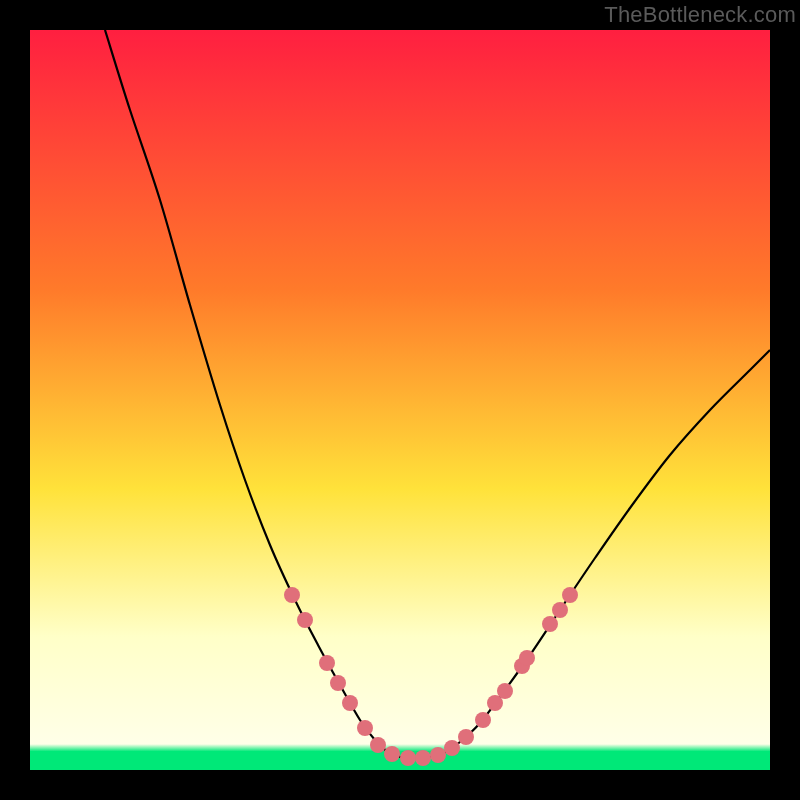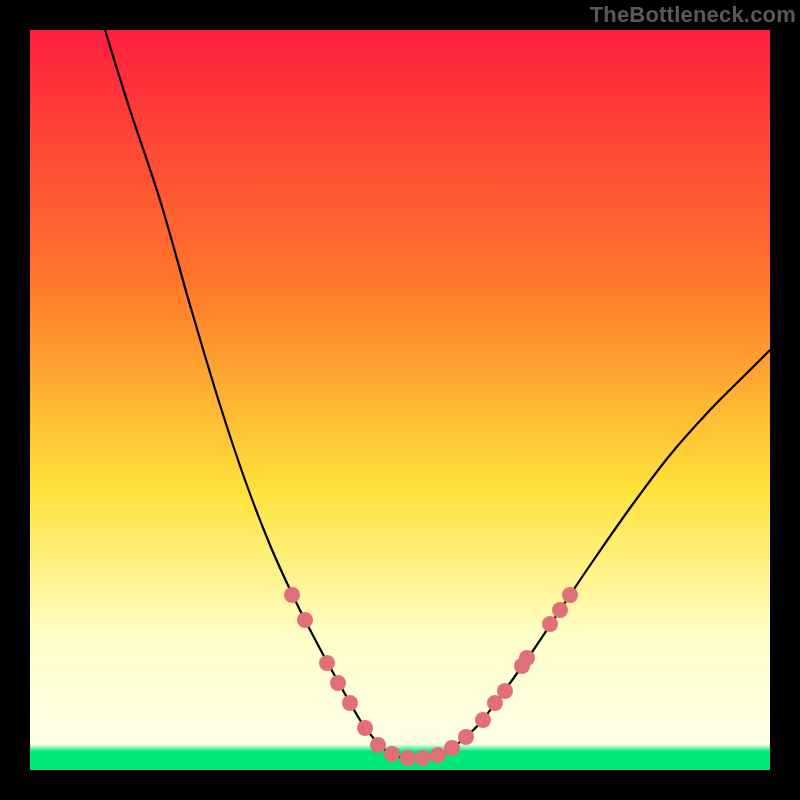--- a/index.html
+++ b/index.html
@@ -18,21 +18,21 @@
     width: 800px;
     height: 800px;
     background: #000;
   }
   .watermark {
     position: absolute;
     top: 2px;
     right: 4px;
     color: #5a5a5a;
     font-size: 22px;
-    font-weight: 700;
+    font-weight: 400;
     letter-spacing: 0.2px;
     z-index: 10;
   }
   .plot-area {
     position: absolute;
     left: 30px;
     top: 30px;
     width: 740px;
     height: 740px;
     overflow: hidden;

